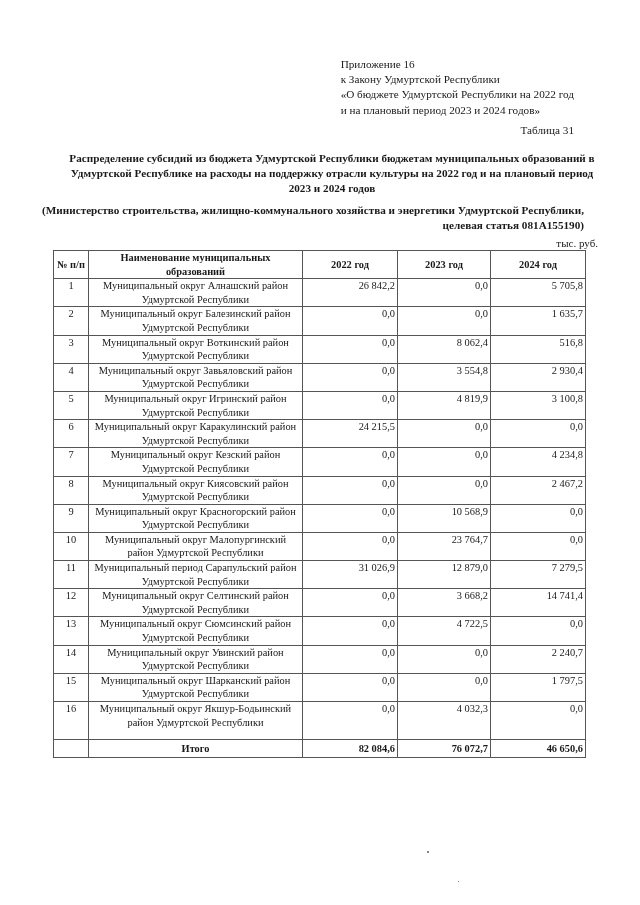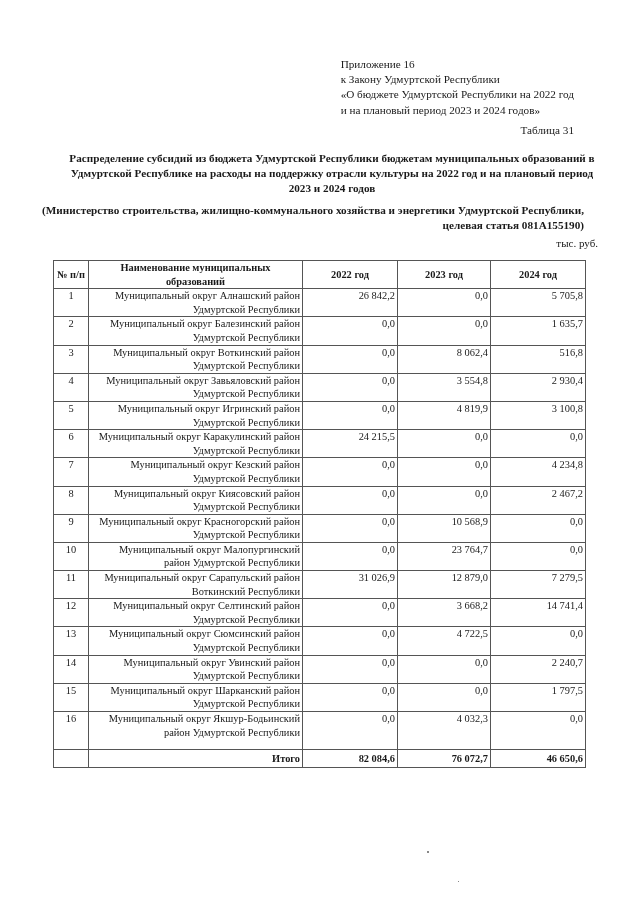--- a/index.html
+++ b/index.html
@@ -7,26 +7,26 @@
          font-family: "Liberation Serif", "DejaVu Serif", serif; color: #1a1a1a; }
   .appendix { position: absolute; right: 66px; top: 57px; text-align: left;
               font-size: 11.2px; line-height: 15.2px; }
   .appendix div { white-space: nowrap; }
   .table-num { position: absolute; right: 66px; top: 124px; font-size: 11.2px; }
   .title { position: absolute; left: 52px; width: 536px; top: 151px; text-align: center;
            font-weight: bold; font-size: 11.2px; line-height: 15px; margin-left: 12px; }
   .subtitle { position: absolute; left: 32px; width: 552px; top: 203px; text-align: right;
               font-weight: bold; font-size: 11.2px; line-height: 15px; }
   .units { position: absolute; right: 42px; top: 237px; font-size: 11px; }
-  table.grid { position: absolute; left: 53px; top: 260px; border-collapse: collapse;
+  table.grid { position: absolute; left: 53px; top: 250px; border-collapse: collapse;
                font-size: 10.4px; line-height: 13.6px; table-layout: fixed; width: 532px; }
   table.grid td, table.grid th { border: 1px solid #555; padding: 0 2px; vertical-align: top; }
   table.grid th { font-weight: bold; text-align: center; vertical-align: middle; height: 27px; }
   td.num { text-align: center; }
-  td.name { text-align: right; padding-left: 3px; }
+  td.name { text-align: center; padding-left: 3px; }
   td.val { text-align: right; padding-right: 2px; }
   tr.row td { height: 27px; }
   tr.row.tall td { height: 37px; }
   tr.total td { height: 17px; font-weight: bold; vertical-align: middle; }
   .dot { position: absolute; width: 2px; height: 2px; background: #888; }
 </style>
 </head>
 <body>
 
 <div class="appendix">
@@ -124,21 +124,21 @@
       </tr>
       <tr class="row">
         <td class="num">10</td>
         <td class="name">Муниципальный округ Малопургинский район Удмуртской Республики</td>
         <td class="val">0,0</td>
         <td class="val">23 764,7</td>
         <td class="val">0,0</td>
       </tr>
       <tr class="row">
         <td class="num">11</td>
-        <td class="name">Муниципальный округ Сарапульский район Воткинский Республики</td>
+        <td class="name">Муниципальный период Сарапульский район Удмуртской Республики</td>
         <td class="val">31 026,9</td>
         <td class="val">12 879,0</td>
         <td class="val">7 279,5</td>
       </tr>
       <tr class="row">
         <td class="num">12</td>
         <td class="name">Муниципальный округ Селтинский район Удмуртской Республики</td>
         <td class="val">0,0</td>
         <td class="val">3 668,2</td>
         <td class="val">14 741,4</td>

